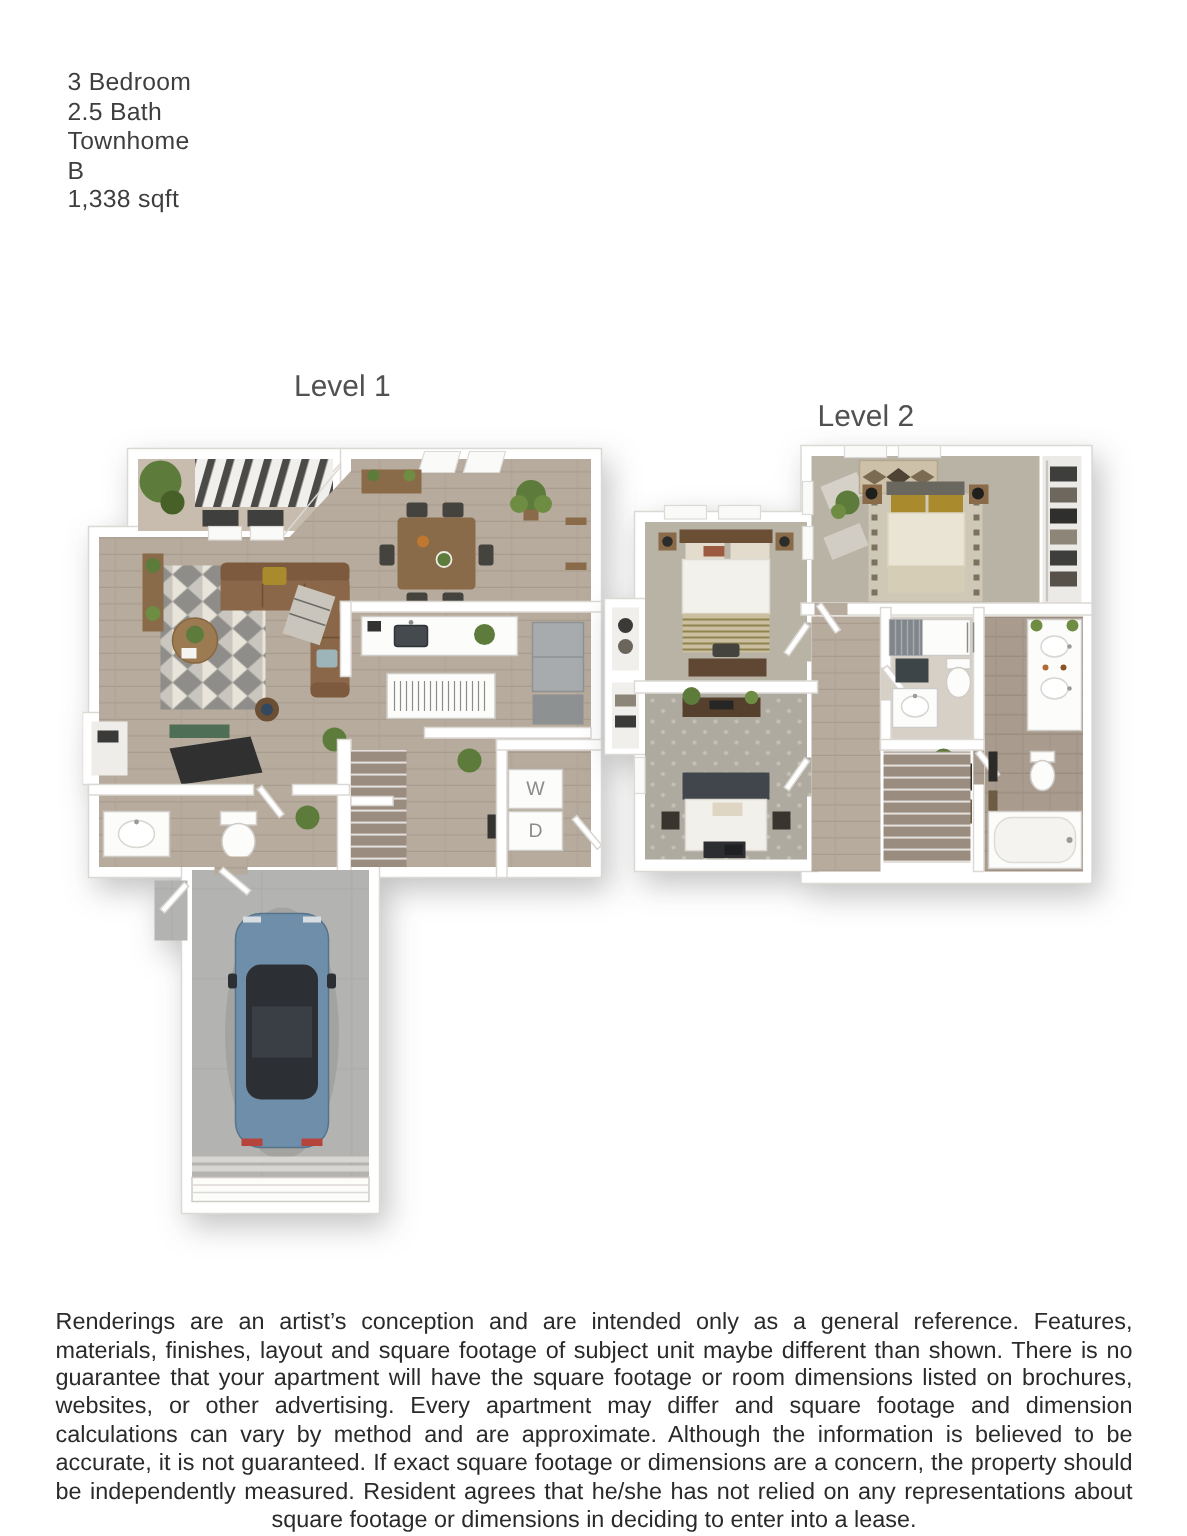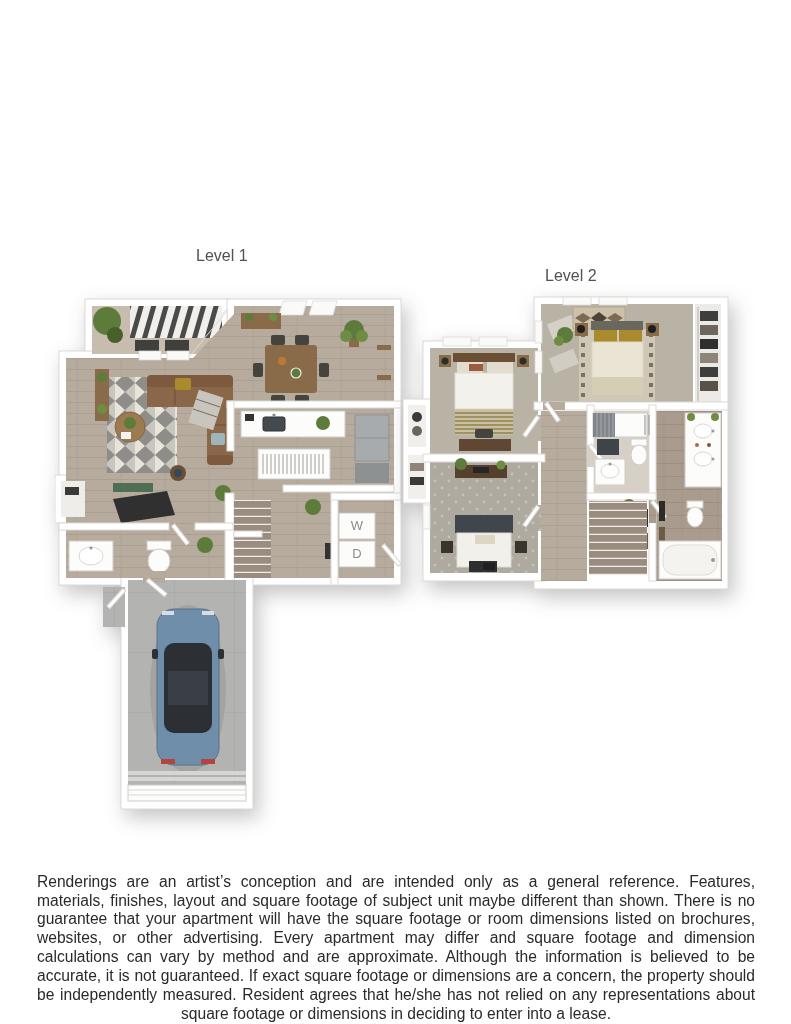--- a/index.html
+++ b/index.html
@@ -1,19 +1,19 @@
 <!DOCTYPE html>
 <html style="--text_dark: #3e3e3e; --text_gray: #515151; --text_body: #2a2a2a; --label_gray: #8c8c8c; --wall_edge: #dcd9d5; --wood: #b7ab9d; --wood_dark: #9a8d80; --tile: #a99c8e; --carpet: #b9b3a6; --rug_gray: #8e8d89; --sofa_brown: #8a6748; --accent_olive: #a98b2e; --plant_green: #5d7c3c; --furniture_wood: #8a6b49; --furniture_dark: #45433e; --garage_floor: #b3b3b1; --car_blue: #6f8ea9; --car_glass: #2c3034;"><head>
 <meta charset="utf-8">
 <style>
   html,body{margin:0;padding:0;background:#ffffff;}
   body{width:791px;height:1024px;font-family:"Liberation Sans",sans-serif;}
   .page{position:relative;width:791px;height:1024px;background:#fff;overflow:hidden;}
   .unit-info{position:absolute;left:45px;top:46px;font-size:16.5px;line-height:19.5px;color:var(--text_dark);letter-spacing:.2px;}
-  .level-label{position:absolute;font-size:16px;color:var(--text_gray);text-align:right;}
+  .level-label{position:absolute;font-size:20px;color:var(--text_gray);text-align:right;}
   #level1-label{left:196px;top:247px;}
   #level2-label{left:545px;top:247px;margin-top:20px;}
   svg.plan{position:absolute;filter:drop-shadow(5px 8px 10px rgba(40,40,40,.28));}
   #plan1{left:55px;top:293px;}
   #plan2{left:403px;top:295px;}
   .disclaimer{position:absolute;left:37px;top:857px;width:718px;font-size:15.6px;line-height:18.9px;color:var(--text_body);text-align:justify;text-align-last:center;}
   
   .wall{fill:#ffffff;stroke:var(--wall_edge);stroke-width:1;}
   .fixture{fill:#fcfcfb;stroke:#cfccc8;stroke-width:1;}
   .doorslab{fill:#ffffff;stroke:#d8d5d1;stroke-width:1;}
@@ -22,20 +22,27 @@
   .dfurn{fill:var(--furniture_dark);}
   .plant{fill:var(--plant_green);}
   .plant2{fill:#6f8c43;}
   .wdlabel{font-family:"Liberation Sans",sans-serif;font-size:13px;fill:var(--label_gray);}
 </style>
 </head>
 <body>
 
 <div class="page">
 
+  <div class="unit-info">
+    <div>3 Bedroom</div>
+    <div>2.5 Bath</div>
+    <div>Townhome</div>
+    <div>B</div>
+    <div>1,338 sqft</div>
+  </div>
 
   <div class="level-label" id="level1-label">Level 1</div>
   <div class="level-label" id="level2-label">Level 2</div>
 
   <svg id="plan1" class="plan" width="350" height="517" viewBox="0 0 350 517">
     <defs>
       <pattern id="p1wood" width="44" height="11" patternUnits="userSpaceOnUse">
         <rect width="44" height="11" style="fill:var(--wood)"></rect>
         <path d="M0 10.6 H44" stroke="#a79c8e" stroke-width="0.9"></path>
         <path d="M22 0 V11" stroke="#aca192" stroke-width="0.7"></path>

